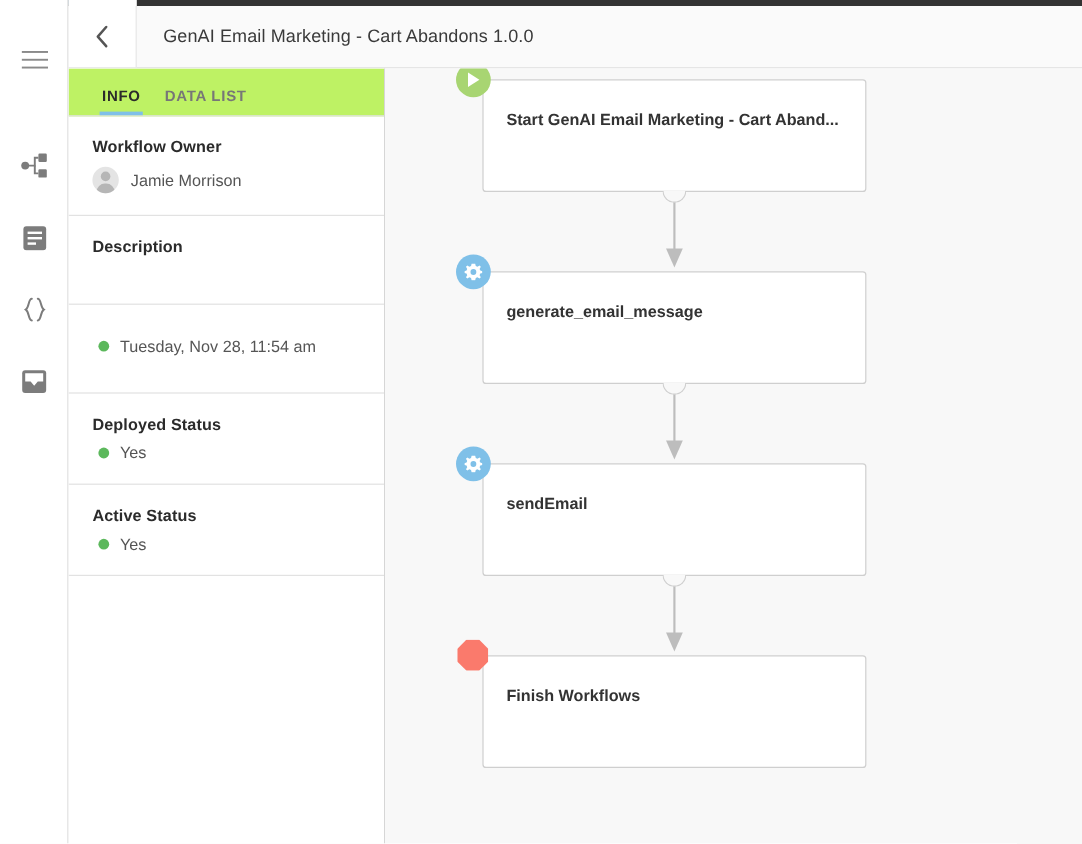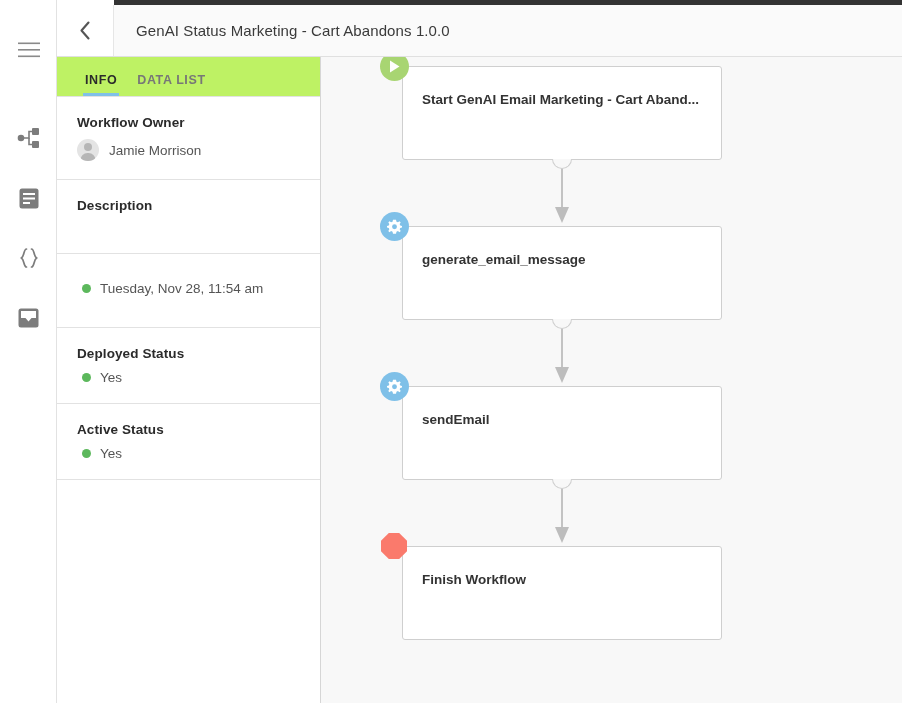--- a/index.html
+++ b/index.html
@@ -209,21 +209,21 @@
       </svg>
     </div>
   </div>
 
   <div class="header">
     <div class="back-btn">
       <svg width="12" height="19" viewBox="0 0 12 19">
         <path d="M9.5 1.5 L2.5 9.5 L9.5 17.5" stroke="#555555" stroke-width="2.1" fill="none" stroke-linecap="round" stroke-linejoin="round"></path>
       </svg>
     </div>
-    <div class="header-title">GenAI Status Marketing - Cart Abandons 1.0.0</div>
+    <div class="header-title">GenAI Email Marketing - Cart Abandons 1.0.0</div>
   </div>
 
   <div class="panel">
     <div class="tabs">
       <div class="tab active">INFO</div>
       <div class="tab">DATA LIST</div>
     </div>
 
     <div class="section">
       <div class="section-title">Workflow Owner</div>
@@ -325,19 +325,19 @@
           </div>
         </div>
         <div class="node-label">sendEmail</div>
       </div>
 
       <div class="node" style="left:59px; top:475px;">
         <div class="node-box"></div>
         <div class="node-icon">
           <div class="icon-octa"></div>
         </div>
-        <div class="node-label">Finish Workflow</div>
+        <div class="node-label">Finish Workflows</div>
       </div>
 
     </div>
   </div>
 
 </div>
 
 </body></html>

